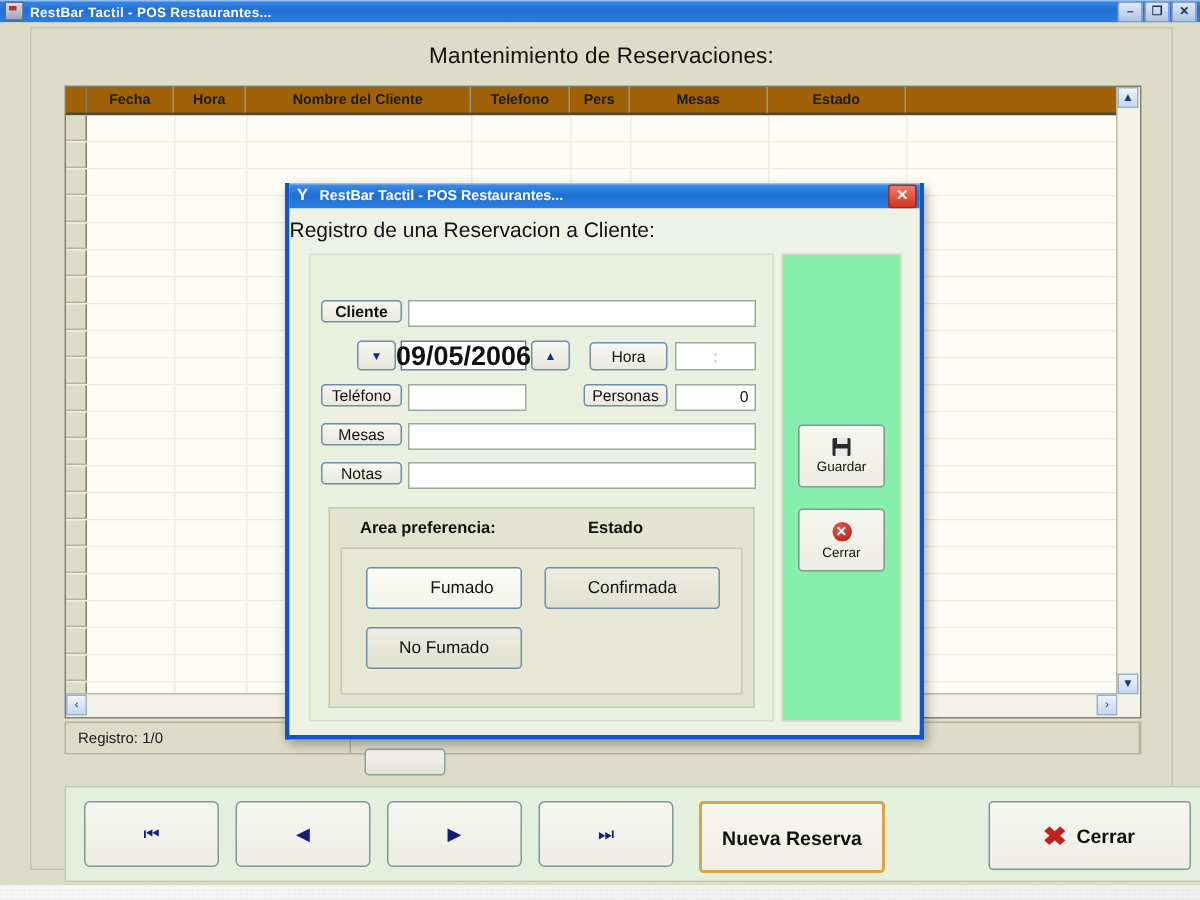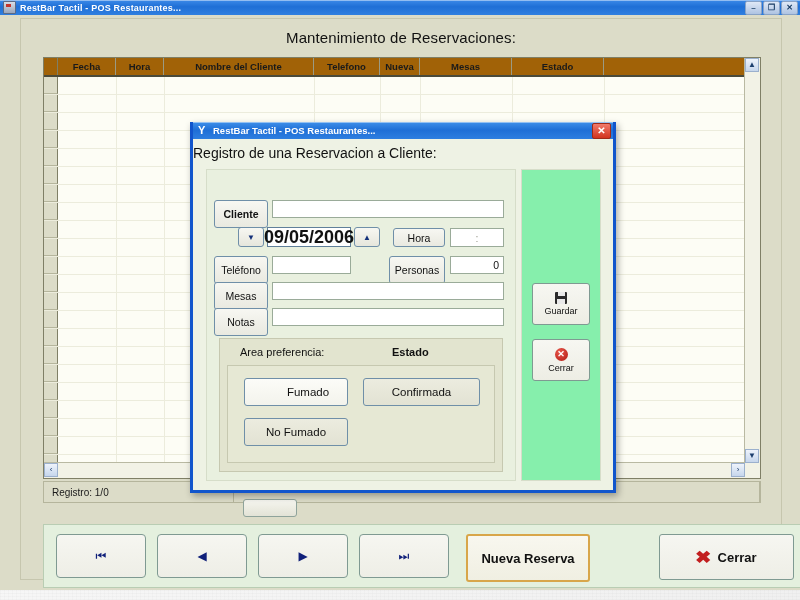--- a/index.html
+++ b/index.html
@@ -181,21 +181,21 @@
   #dlg-heading{
     position:absolute;left:0;top:6px;width:414px;text-align:left;
     font-size:14px;color:#111;
   }
   
   #formpanel{
     position:absolute;left:13px;top:30px;width:308px;height:310px;
     background:#e9f0df;border:1px solid #d6ddc9;
   }
   .lblbtn{
-    position:absolute;height:28px;
+    position:absolute;height:15px;
     background:linear-gradient(180deg,#f7f7f2,#e9e9e0);
     border:1px solid #6f8fa8;border-radius:3px;
     display:flex;align-items:center;justify-content:center;
     font-size:10.5px;color:#111;box-sizing:border-box;
   }
   .lblbtn.bold{font-weight:bold;}
   .txt{
     position:absolute;height:18px;background:#fff;
     border:1px solid #9aab99;box-sizing:border-box;
     font-size:10.5px;color:#111;
@@ -214,21 +214,21 @@
     position:absolute;left:57px;top:84px;width:84px;height:20px;
     background:#fff;border:1px solid #5f7f9a;box-sizing:border-box;
     display:flex;align-items:center;justify-content:center;
     font-size:18px;font-weight:bold;color:#111;
   }
   
   #groupbox{
     position:absolute;left:12px;top:168px;width:282px;height:132px;
     background:#e2e4cf;border:1px solid #c6c8b0;
   }
-  #gb-lbl-area{position:absolute;left:20px;top:7px;font-size:11px;font-weight:normal;color:#111;}
+  #gb-lbl-area{position:absolute;left:20px;top:7px;font-size:11px;font-weight:bold;color:#111;}
   #gb-lbl-estado{position:absolute;left:172px;top:7px;font-size:11px;font-weight:bold;color:#111;}
   #gb-inner{
     position:absolute;left:7px;top:26px;width:266px;height:96px;
     border:1px solid #c6c8b0;background:#e6e8d4;
   }
   .optbtn{
     position:absolute;height:28px;
     border:1px solid #6f8fa8;border-radius:3px;
     display:flex;align-items:center;justify-content:center;
     font-size:11.5px;color:#111;box-sizing:border-box;
@@ -280,21 +280,21 @@
 
       <div id="maintitle">Mantenimiento de Reservaciones:</div>
 
       <div id="gridwrap">
         <div id="gridhdr">
           <div class="gcell gutter"></div>
           <div class="gcell" style="width:58px">Fecha</div>
           <div class="gcell" style="width:48px">Hora</div>
           <div class="gcell" style="width:150px">Nombre del Cliente</div>
           <div class="gcell" style="width:66px">Telefono</div>
-          <div class="gcell" style="width:40px">Nueva</div>
+          <div class="gcell" style="width:40px">Pers</div>
           <div class="gcell" style="width:92px">Mesas</div>
           <div class="gcell" style="width:92px">Estado</div>
           <div class="gcell" style="flex:1;border-right:none"></div>
         </div>
 
         <div id="gridbody">
           <div class="vline" style="left:72px"></div>
           <div class="vline" style="left:120px"></div>
           <div class="vline" style="left:270px"></div>
           <div class="vline" style="left:336px"></div>

